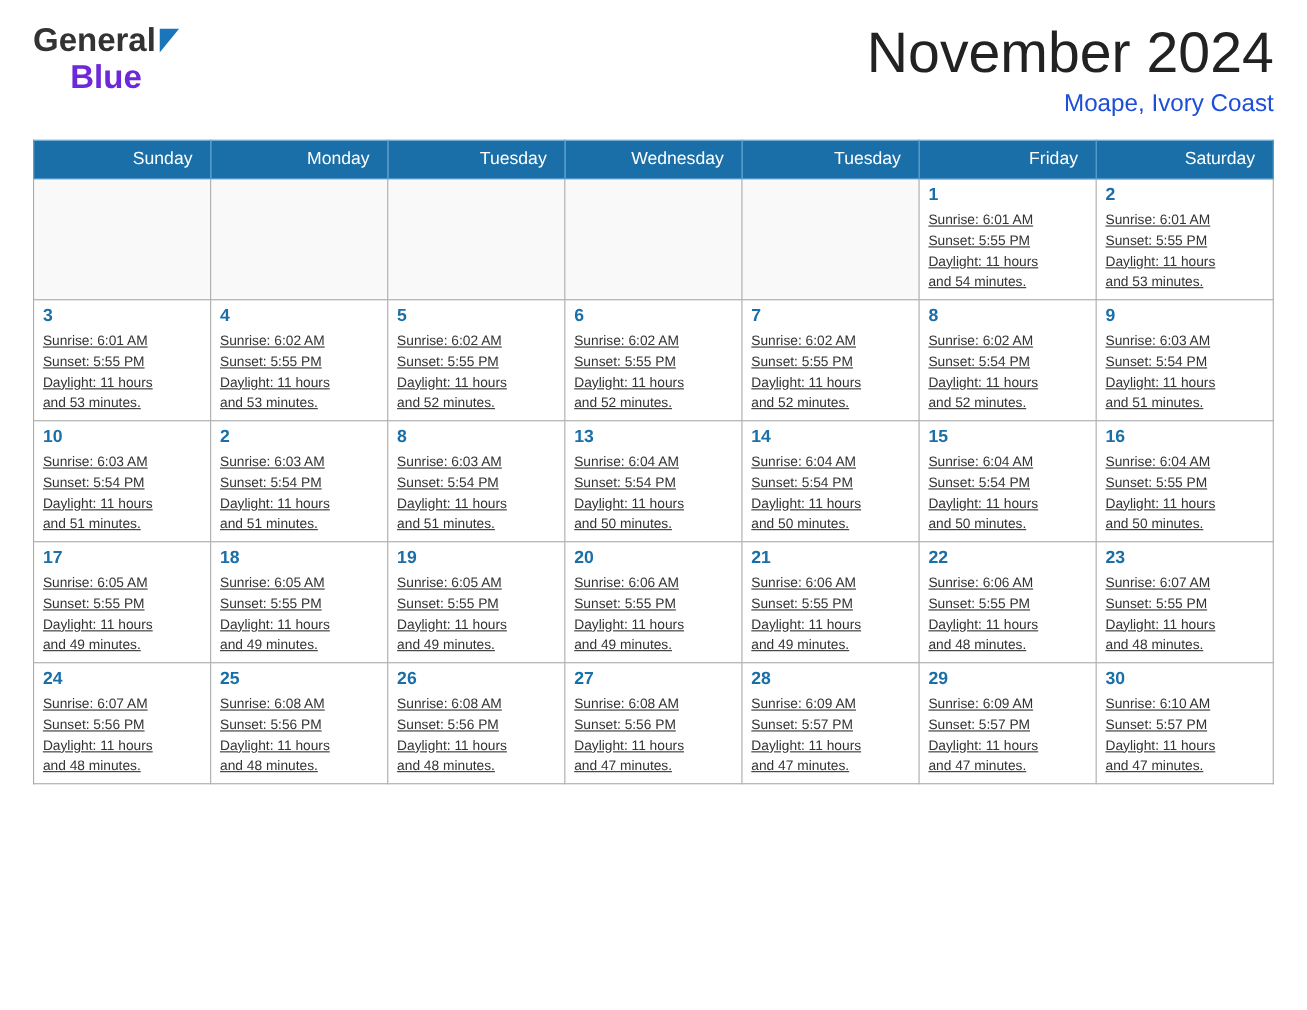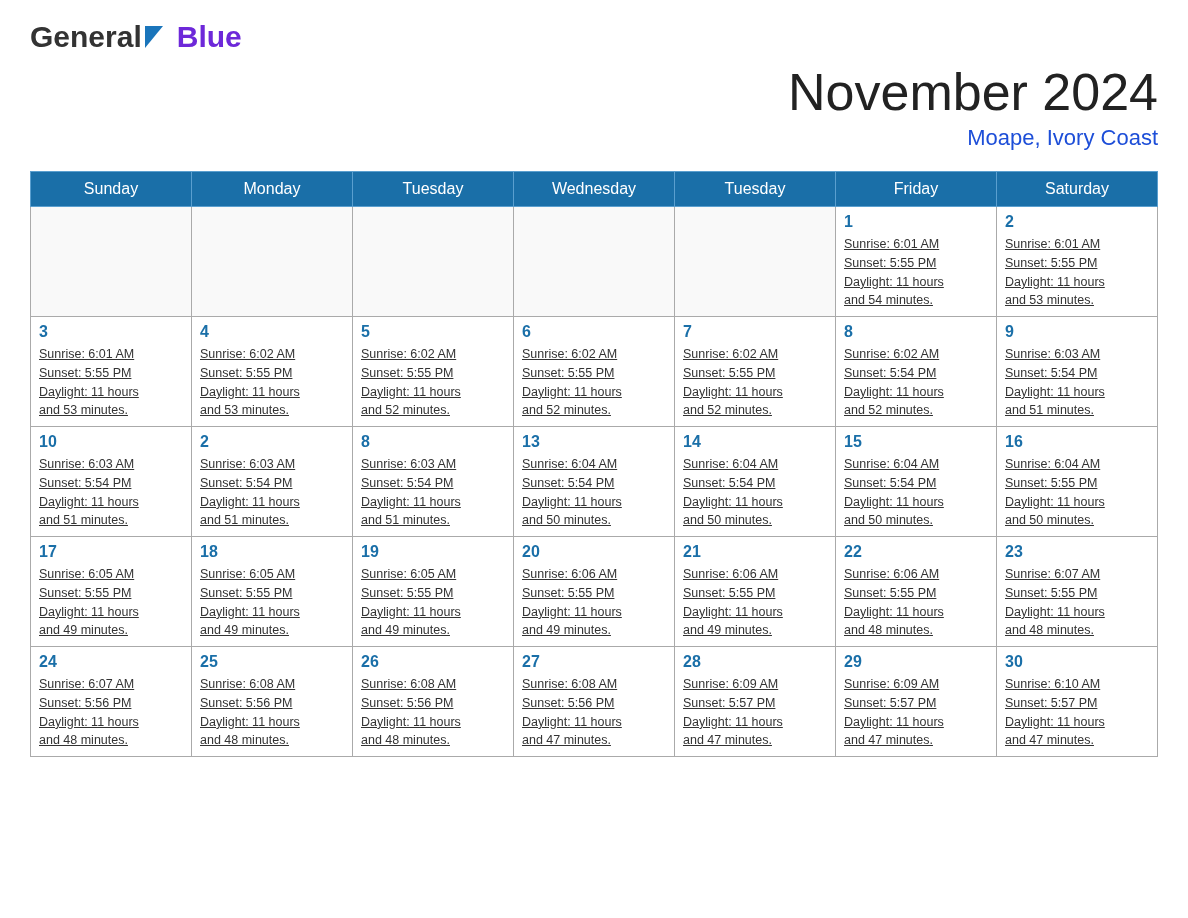--- a/index.html
+++ b/index.html
@@ -11,48 +11,46 @@
       padding: 20px 30px;
     }
     .header-area {
       display: flex;
       justify-content: space-between;
       align-items: flex-start;
       margin-bottom: 20px;
     }
     .logo {
       display: flex;
-      flex-direction: row;
+      flex-direction: column;
       align-items: center;
-      gap: 14px;
     }
     .title-area {
       text-align: right;
     }
     .month-title {
       font-size: 52px;
       font-weight: normal;
       color: #222;
       line-height: 1.1;
-      margin-top: 44px;
     }
     .location-title {
       font-size: 22px;
       color: #1d4ed8;
       margin-top: 4px;
     }
     .calendar {
       width: 100%;
       border-collapse: collapse;
       border: 1px solid #888;
     }
     .calendar th {
       background-color: #1a6fa8;
       color: #fff;
-      text-align: center;
+      text-align: right;
       padding: 8px 16px;
       font-size: 16px;
       font-weight: normal;
       border: 1px solid #5a9fcf;
     }
     .calendar td {
       vertical-align: top;
       padding: 6px 8px;
       border: 1px solid #aaa;
       width: calc(100% / 7);

